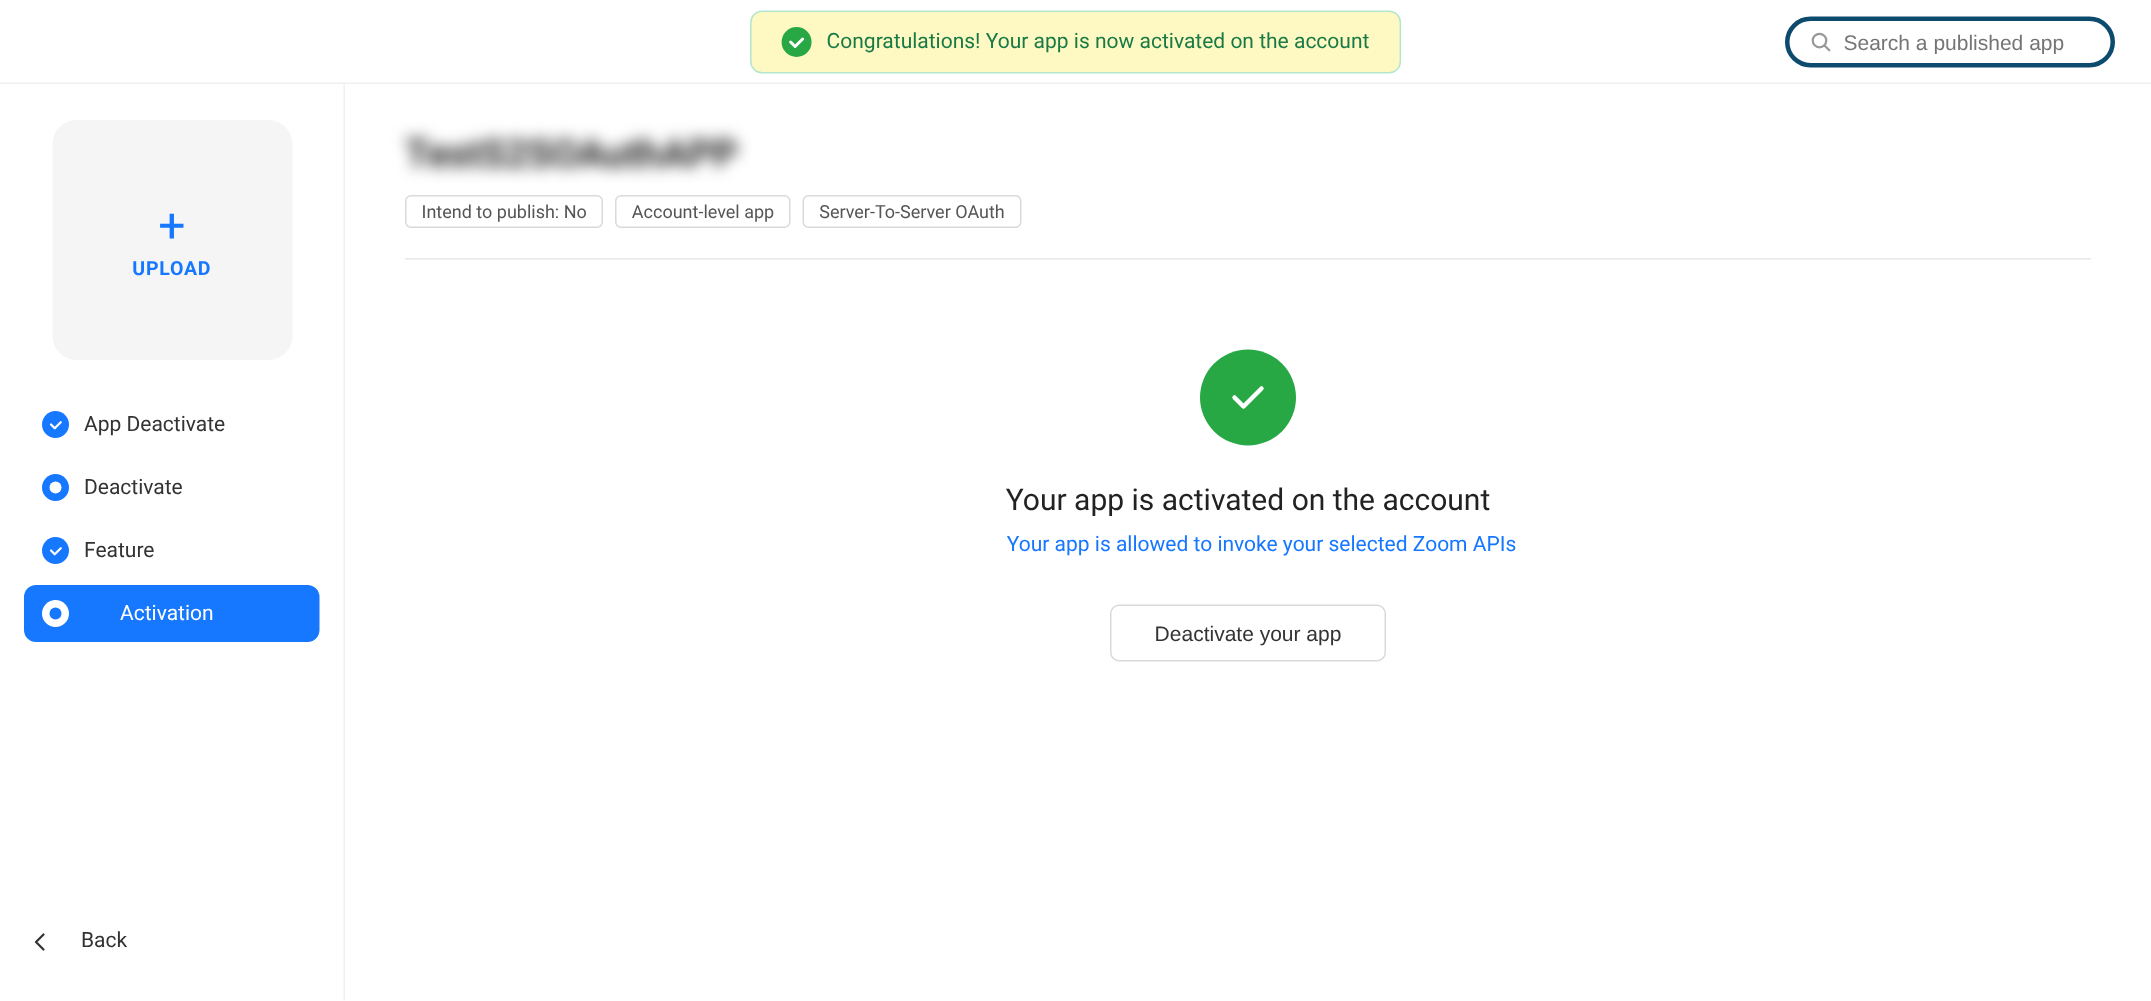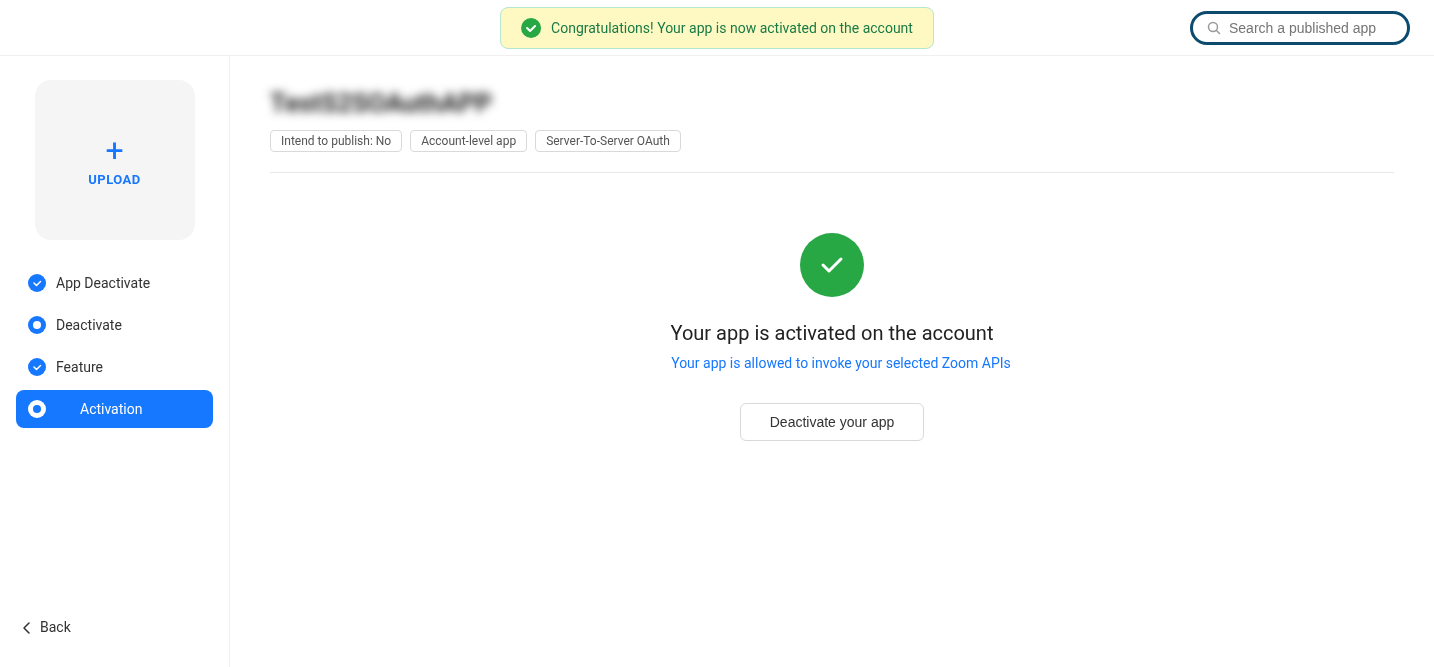--- a/index.html
+++ b/index.html
@@ -181,21 +181,21 @@
       background: #fff;
     }
 
     .nav-item.active .nav-dot-inner {
       background: #1677ff;
     }
 
     .back-link {
       display: flex;
       align-items: flex-end;
-      gap: 6px;
+      gap: 20px;
       color: #333;
       font-size: 14px;
       cursor: pointer;
       padding: 8px 4px;
       margin-top: 16px;
     }
 
     
     .content {
       flex: 1;

